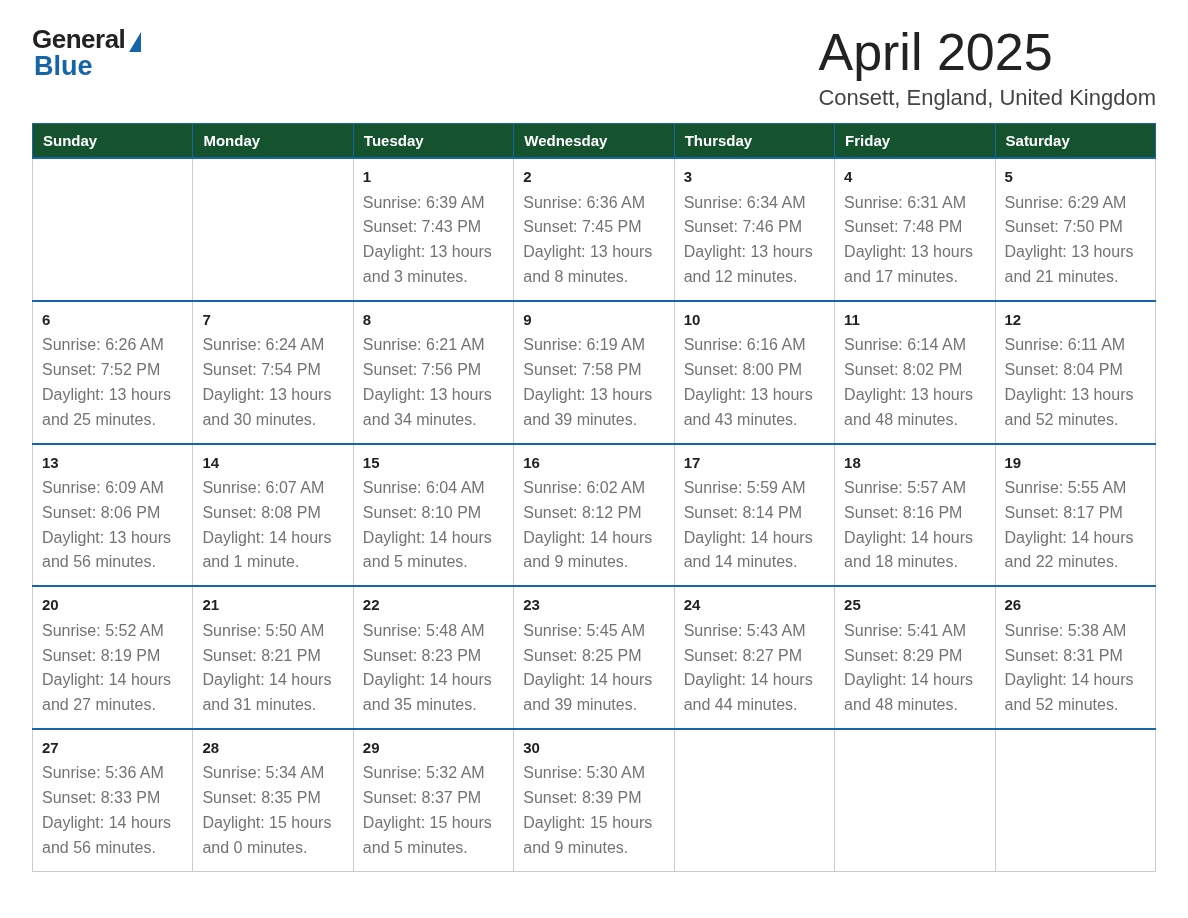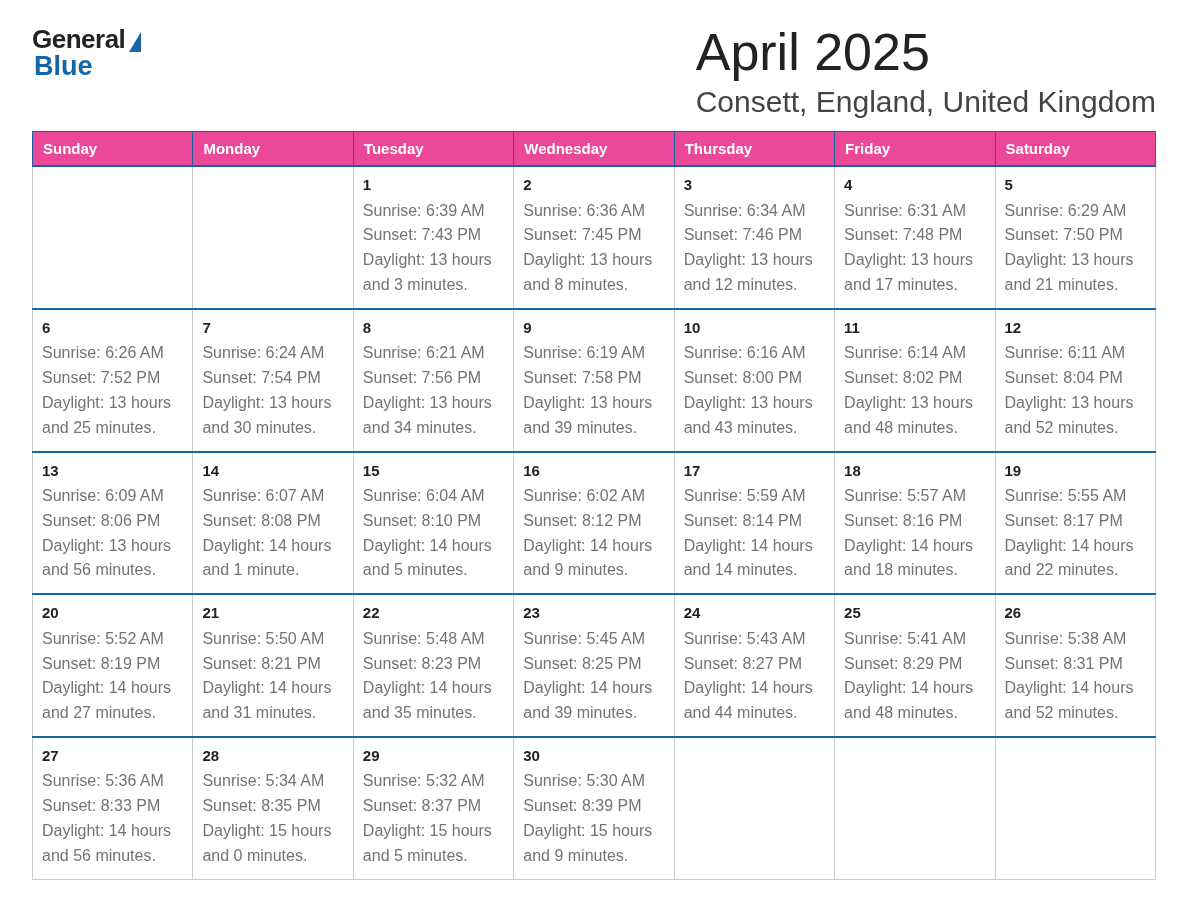--- a/index.html
+++ b/index.html
@@ -51,31 +51,31 @@
     }
     .title-block {
     }
     .main-title {
       font-size: 52px;
       font-weight: normal;
       color: #222;
       line-height: 1.1;
     }
     .subtitle {
-      font-size: 30px;
+      font-size: 22px;
       color: #444;
       margin-top: 4px;
     }
     .calendar {
       width: 100%;
       border-collapse: collapse;
       margin-top: 12px;
     }
     .calendar thead tr th {
-      background: #ec4899;
+      background: #14532d;
       color: #fff;
       font-size: 15px;
       font-weight: bold;
       padding: 8px 10px;
       text-align: left;
       border: 1px solid #1565a8;
     }
     .calendar tbody tr td {
       vertical-align: top;
       border: 1px solid #ccc;

